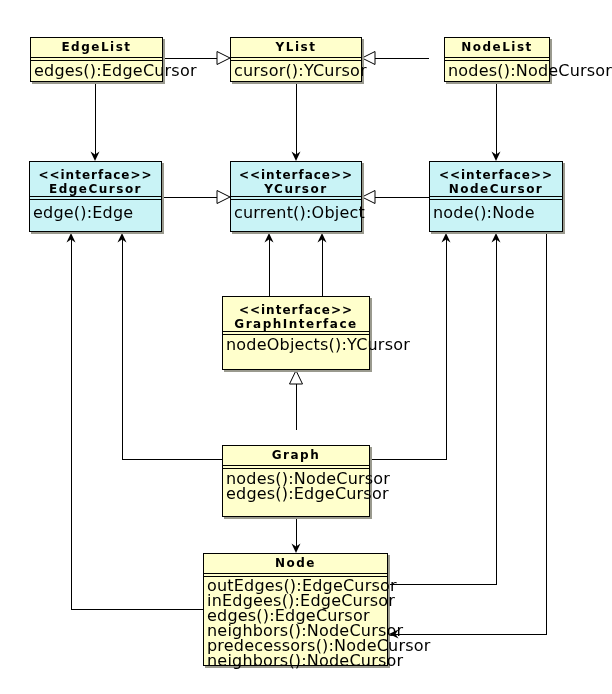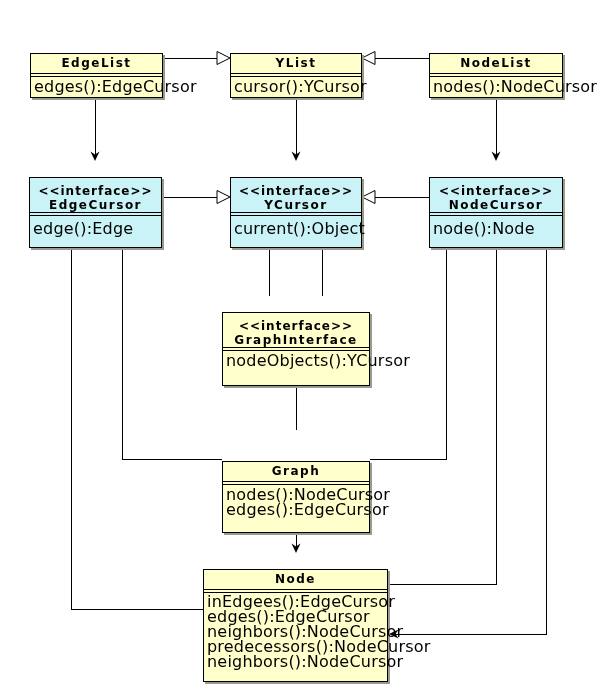--- a/index.html
+++ b/index.html
@@ -13,21 +13,20 @@
   #canvas{
     position:relative;width:612px;height:694px;background:var(--canvas-bg);
     font-family:"DejaVu Sans","Liberation Sans",sans-serif;color:#000;overflow:hidden;
   }
   #wires{position:absolute;left:0;top:0;z-index:1;}
   .uml-box{
     position:absolute;z-index:2;box-sizing:border-box;
     background:var(--class-fill);
     border:1px solid var(--line);
     box-shadow:2px 2px 0 var(--shadow);
-    margin-top:16px;
   }
   .uml-box.interface{background:var(--interface-fill);}
   .title{text-align:center;font-weight:bold;font-size:12px;letter-spacing:1.5px;line-height:19px;white-space:nowrap;}
   .interface .title,.two-line .title{line-height:14px;padding-top:6px;}
   .stereo{font-size:12px;font-weight:bold;letter-spacing:1px;white-space:nowrap;}
   .cname{font-size:12px;font-weight:bold;letter-spacing:1.5px;white-space:nowrap;}
   .sep{height:2px;border-top:1px solid var(--line);border-bottom:1px solid var(--line);}
   .methods{font-size:16px;letter-spacing:0.2px;line-height:15px;padding:2px 2px 0 3px;text-align:left;white-space:nowrap;}
   .interface .methods{padding-top:5px;}
   .wire{stroke:var(--line);stroke-width:1;fill:none;shape-rendering:crispEdges;}
@@ -117,21 +116,21 @@
   </div>
 
   <div class="uml-box" style="left:230px;top:37px;width:132px;height:45px;">
     <div class="title">YList</div>
     <div class="sep"></div>
     <div class="methods">
       <div>cursor():YCursor</div>
     </div>
   </div>
 
-  <div class="uml-box" style="left:429px;top:37px;width:134px;height:45px;">
+  <div class="uml-box" style="left:444px;top:37px;width:106px;height:45px;">
     <div class="title">NodeList</div>
     <div class="sep"></div>
     <div class="methods">
       <div>nodes():NodeCursor</div>
     </div>
   </div>
 
   <div class="uml-box interface" style="left:29px;top:161px;width:133px;height:71px;">
     <div class="title">
       <div class="stereo">&lt;&lt;interface&gt;&gt;</div>
@@ -182,20 +181,21 @@
     <div class="methods">
       <div>nodes():NodeCursor</div>
       <div>edges():EdgeCursor</div>
     </div>
   </div>
 
   <div class="uml-box" style="left:203px;top:553px;width:185px;height:113px;">
     <div class="title">Node</div>
     <div class="sep"></div>
     <div class="methods" style="padding-top:1px;">
+      <div>outEdges():EdgeCursor</div>
       <div>inEdgees():EdgeCursor</div>
       <div>edges():EdgeCursor</div>
       <div>neighbors():NodeCursor</div>
       <div>predecessors():NodeCursor</div>
       <div>neighbors():NodeCursor</div>
     </div>
   </div>
 
 </div>
 

